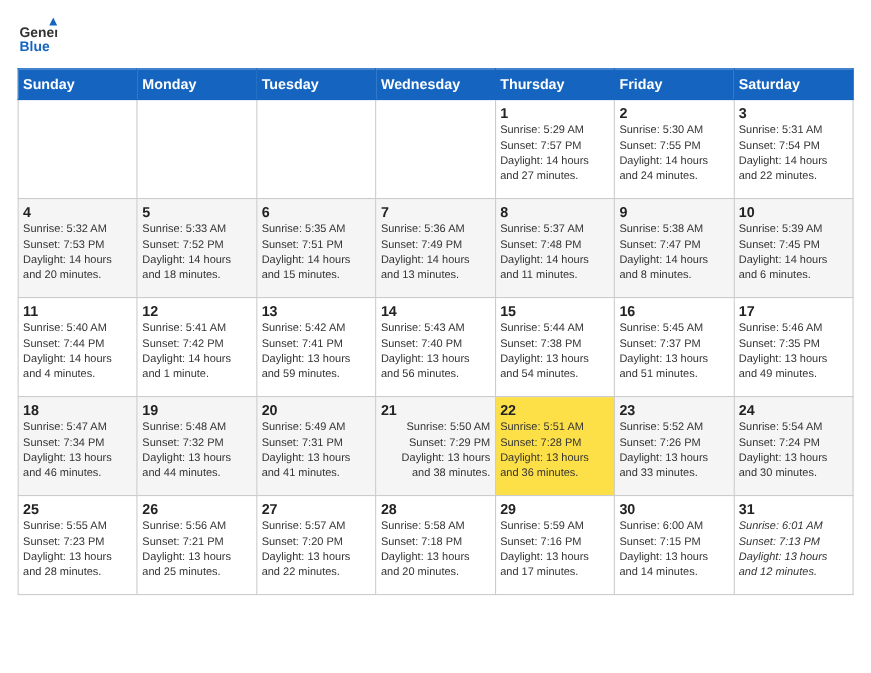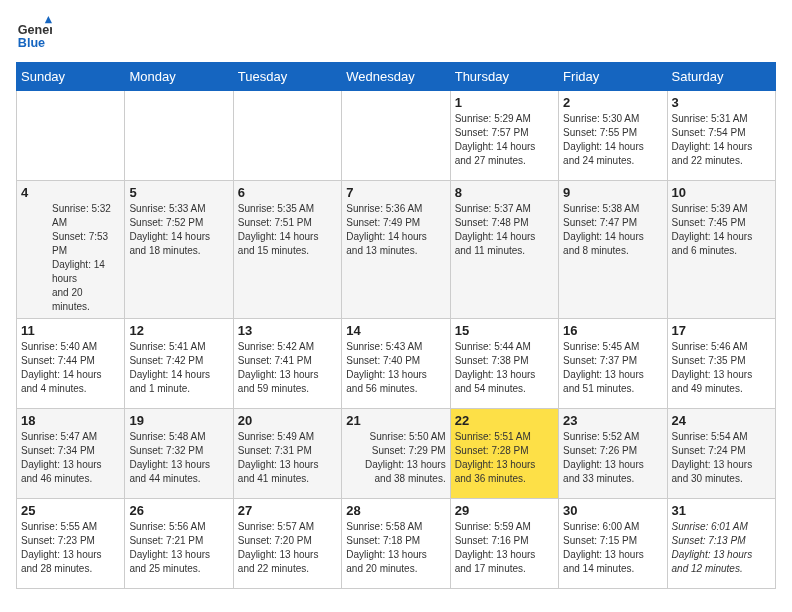--- a/index.html
+++ b/index.html
@@ -40,21 +40,21 @@
     }
     .calendar-table {
       width: 100%;
       border-collapse: collapse;
       table-layout: fixed;
     }
     .calendar-table th {
       background-color: #1565c0;
       color: #fff;
       font-size: 13px;
-      font-weight: normal;
+      font-weight: bold;
       padding: 6px 4px;
       text-align: left;
       border: 1px solid #1565c0;
     }
     .calendar-table td {
       border: 1px solid #ccc;
       vertical-align: top;
       padding: 4px;
       font-size: 10.5px;
       color: #222;
@@ -132,21 +132,21 @@
           <div class="day-number">3</div>
           <div class="day-info" style="white-space: pre-line;">Sunrise: 5:31 AM
 Sunset: 7:54 PM
 Daylight: 14 hours
 and 22 minutes.</div>
         </td>
       </tr>
       <tr>
         <td style="background: rgb(245, 245, 245);">
           <div class="day-number">4</div>
-          <div class="day-info" style="white-space: pre-line; margin-left: 31px;">Sunrise: 5:32 AM
+          <div class="day-info" style="white-space: pre-line;">Sunrise: 5:32 AM
 Sunset: 7:53 PM
 Daylight: 14 hours
 and 20 minutes.</div>
         </td>
         <td style="background: rgb(245, 245, 245);">
           <div class="day-number">5</div>
           <div class="day-info" style="white-space: pre-line;">Sunrise: 5:33 AM
 Sunset: 7:52 PM
 Daylight: 14 hours
 and 18 minutes.</div>

